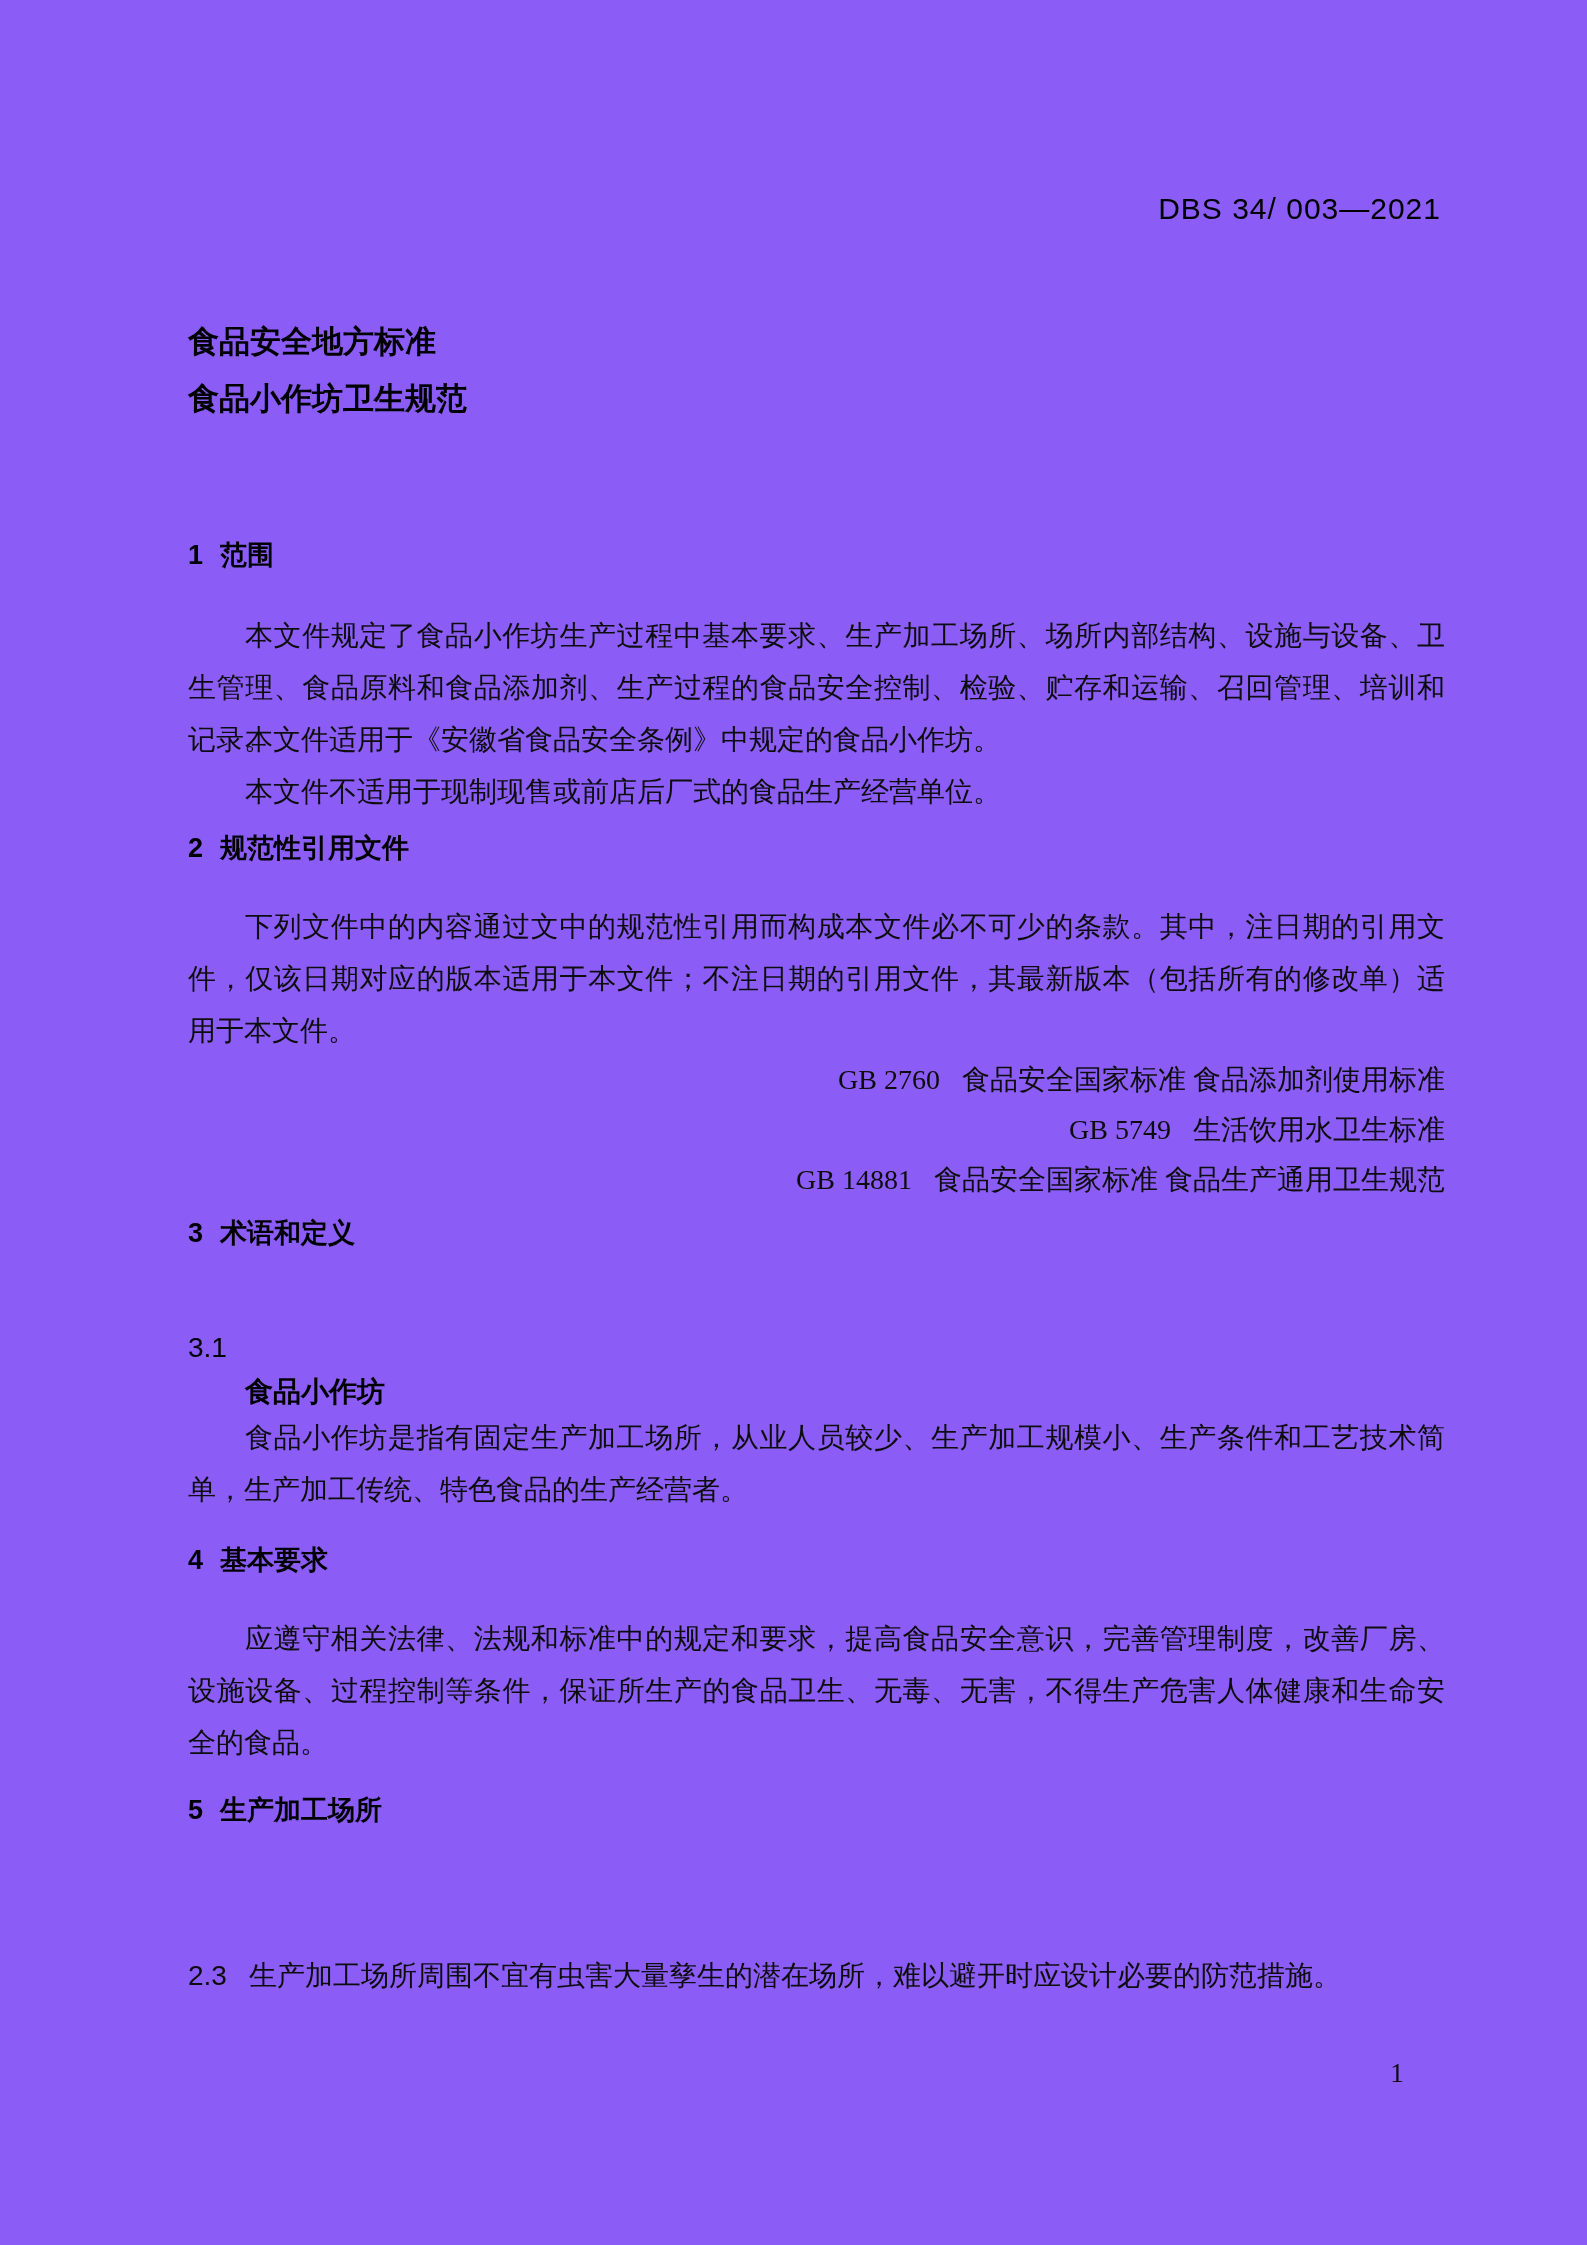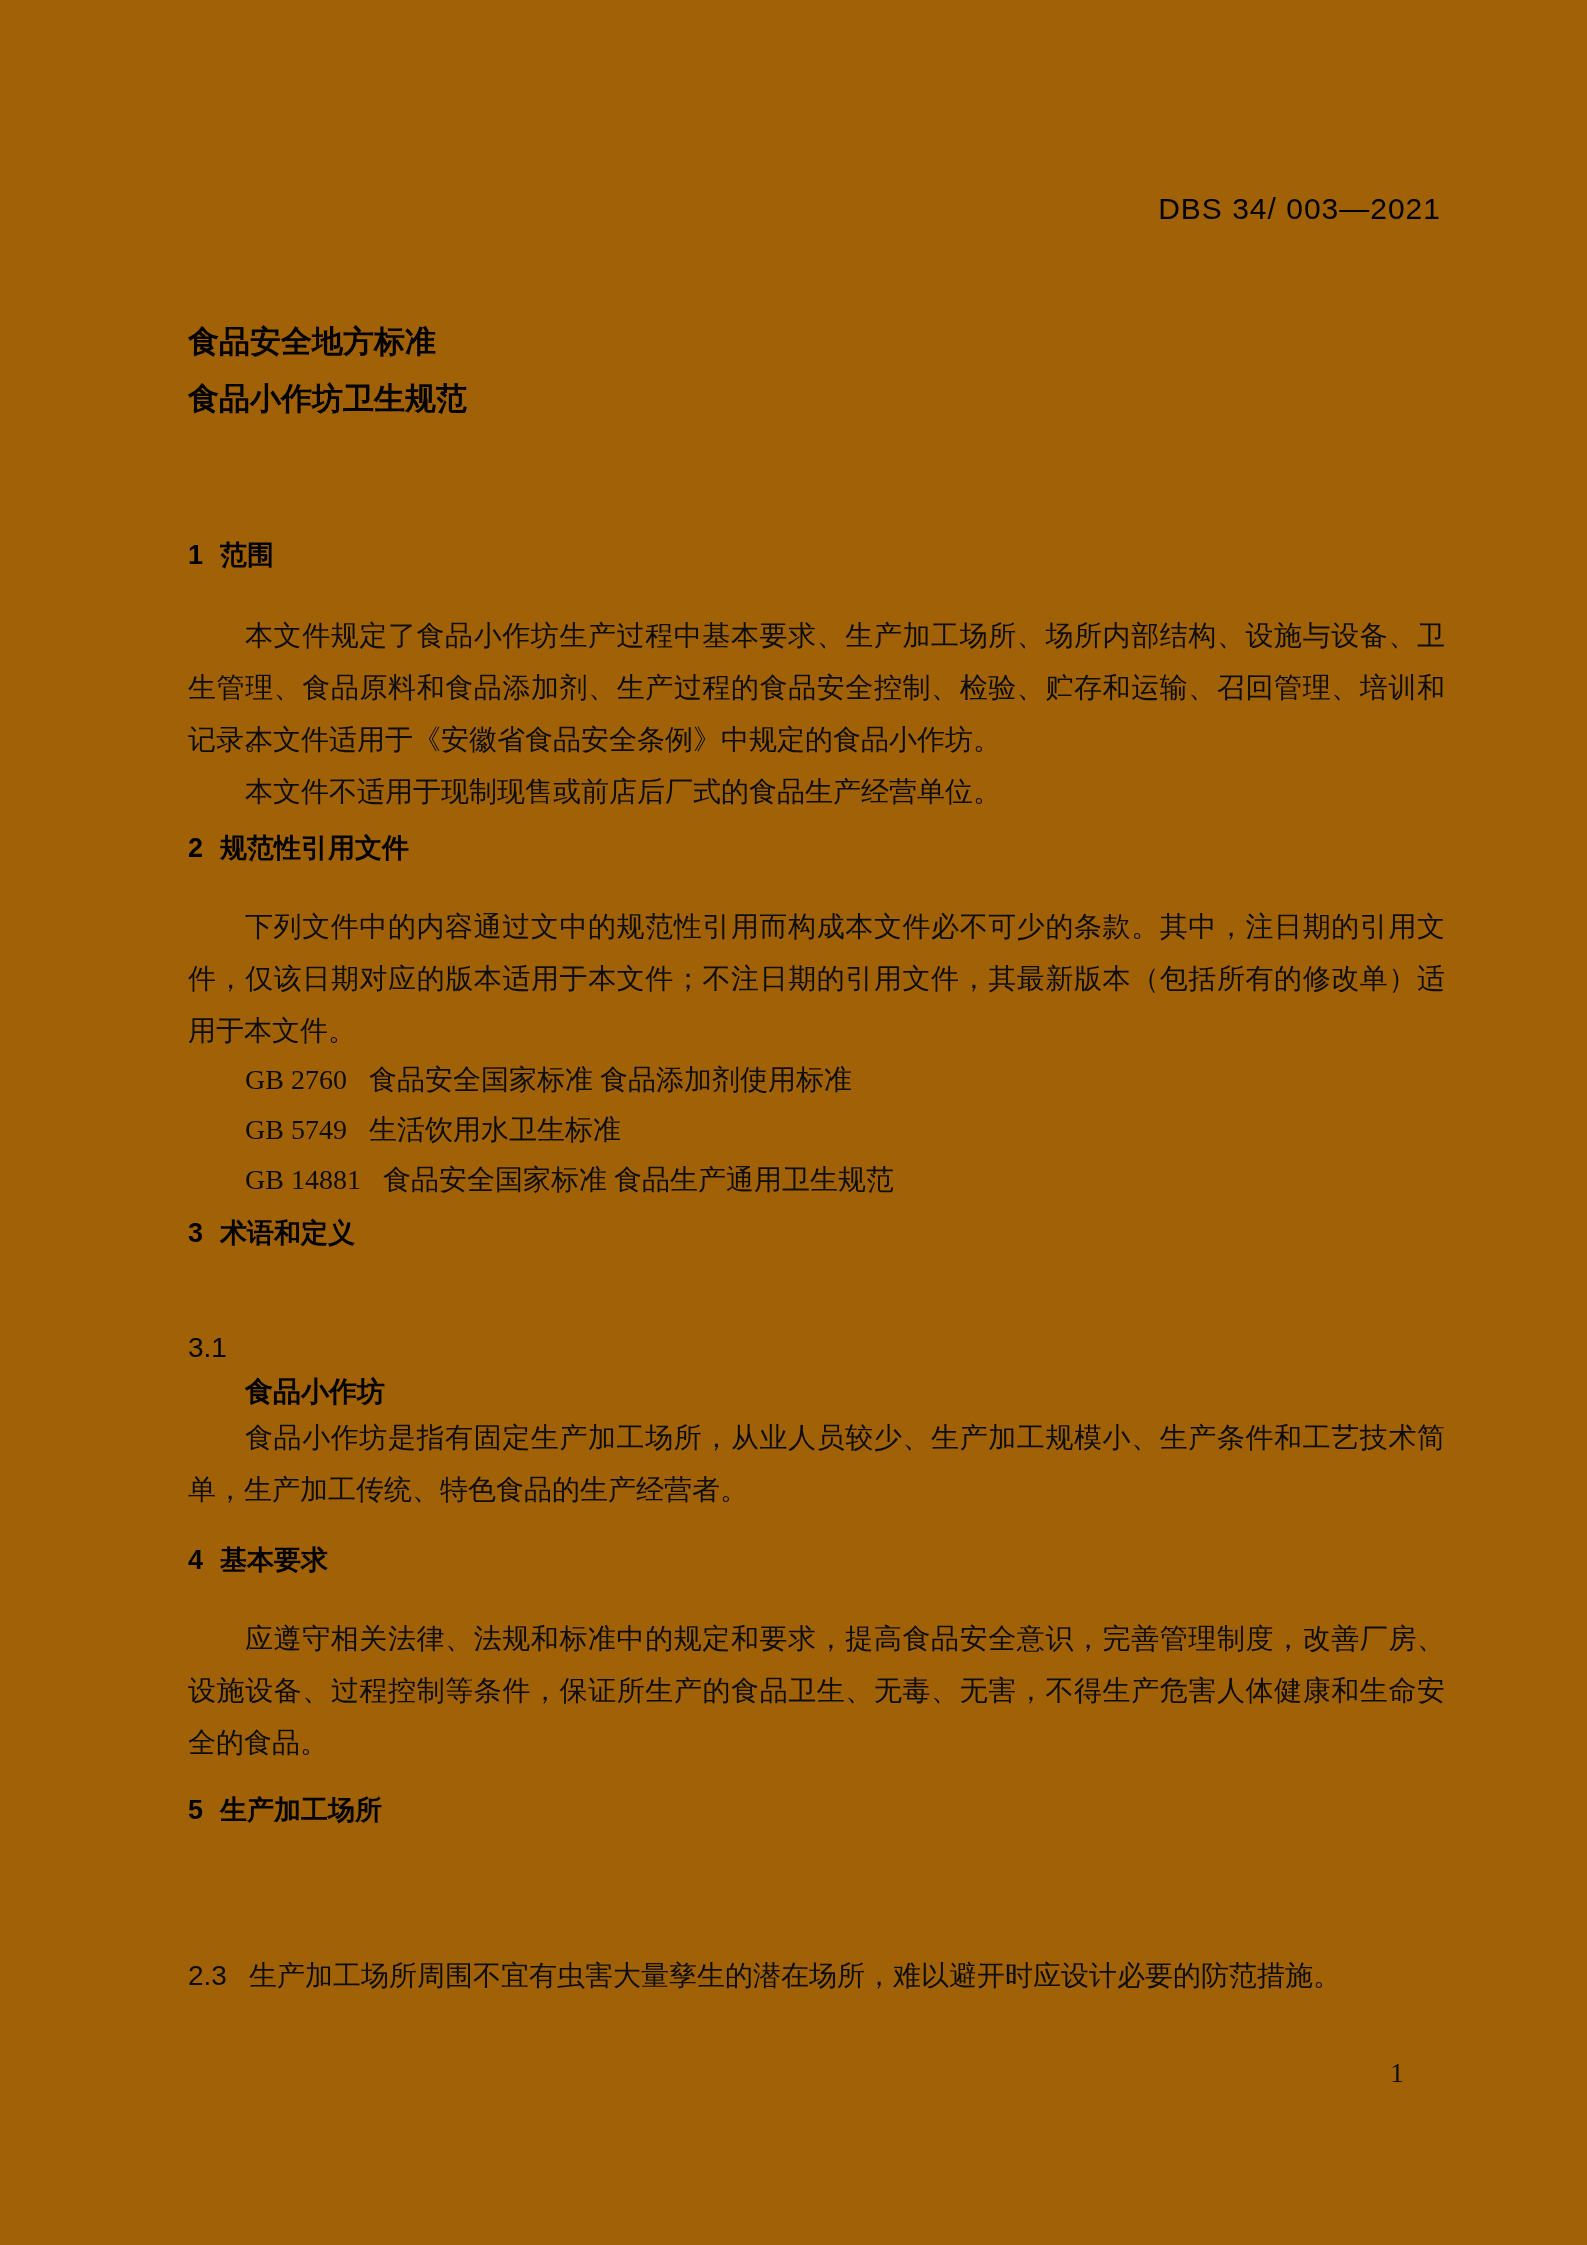--- a/index.html
+++ b/index.html
@@ -1,19 +1,19 @@
 <!DOCTYPE html>
 <html><head>
 <meta charset="utf-8">
 <style>
   html,body{margin:0;padding:0;background:#ffffff;}
   .page{
     position:relative;
     width:1587px;height:2245px;
-    background:#a16207;
+    background:#8b5cf6;
     color:#0d0d0d;
     font-family:"Liberation Serif","DejaVu Serif",serif;
     overflow:hidden;
   }
   .std-code{
     position:absolute;top:192px;right:146px;
     font-family:"Liberation Sans","DejaVu Sans",sans-serif;
     font-size:30px;font-weight:500;letter-spacing:1px;
     white-space:pre;color:#000;
   }
@@ -29,21 +29,21 @@
     font-weight:700;font-size:27px;line-height:40px;color:#000;
   }
   .sec .num{margin-right:17px;}
   .body{
     position:absolute;left:188px;width:1257px;margin:0;
     font-size:28px;line-height:52px;text-align:justify;color:#0d0d0d;
   }
   .ind{text-indent:57px;}
   .ref{
     padding-left:57px;width:1200px;line-height:50px;
-    text-align:left;text-indent:0;font-family:Liberation Serif, serif;
+    text-align:right;text-indent:0;font-family:Liberation Serif, serif;
   }
   .ref-code{margin-right:22px;}
   .clause-label{
     position:absolute;left:188px;margin:0;
     font-family:"Liberation Sans","DejaVu Sans",sans-serif;
     font-size:28px;line-height:52px;color:#000;
   }
   .term{
     position:absolute;left:188px;width:1257px;margin:0;
     padding-left:57px;

